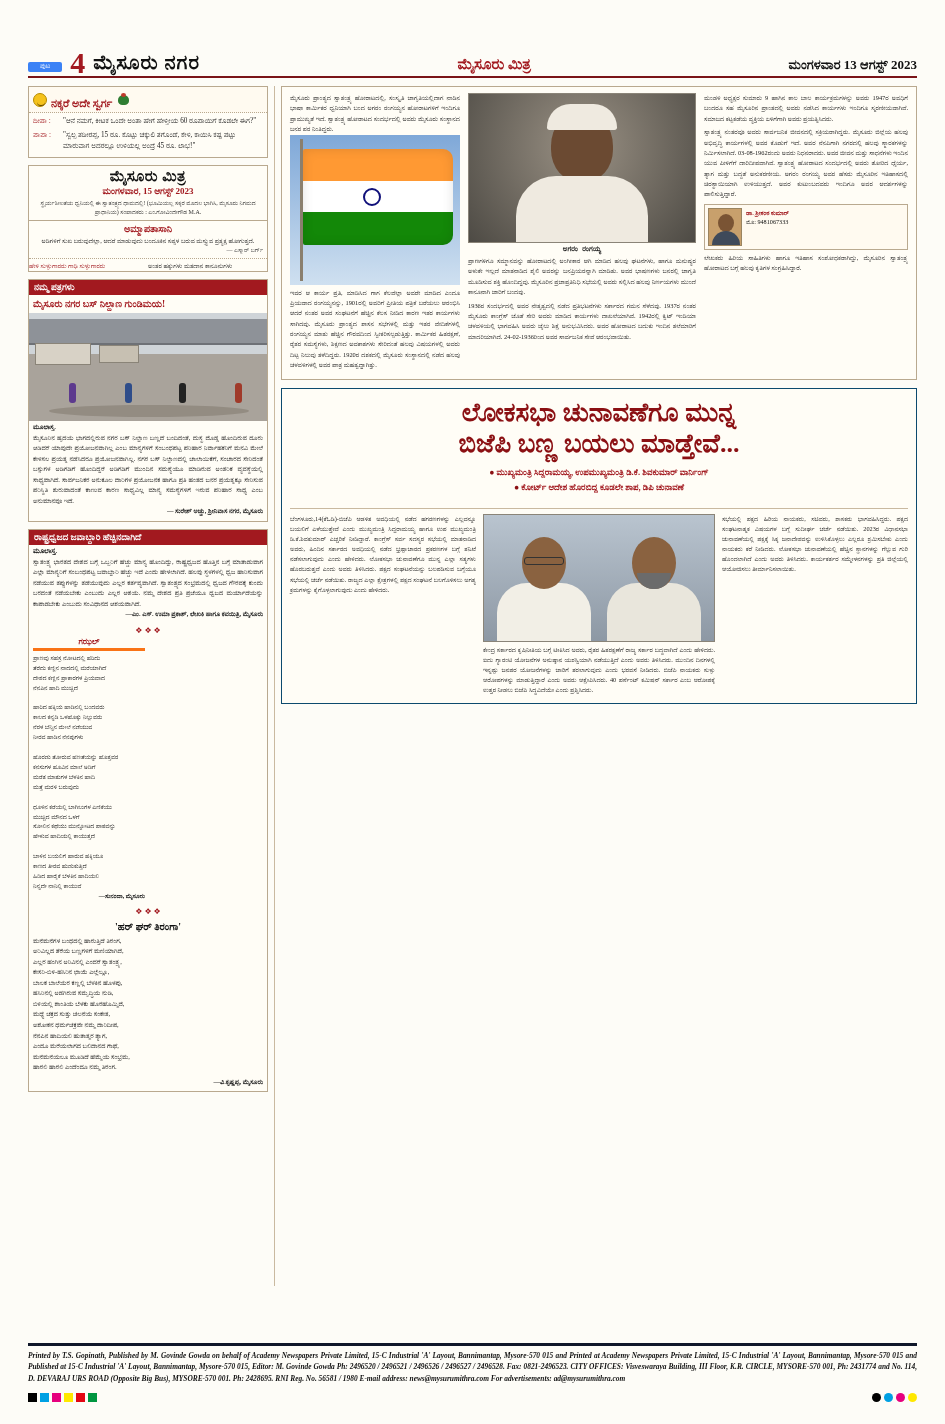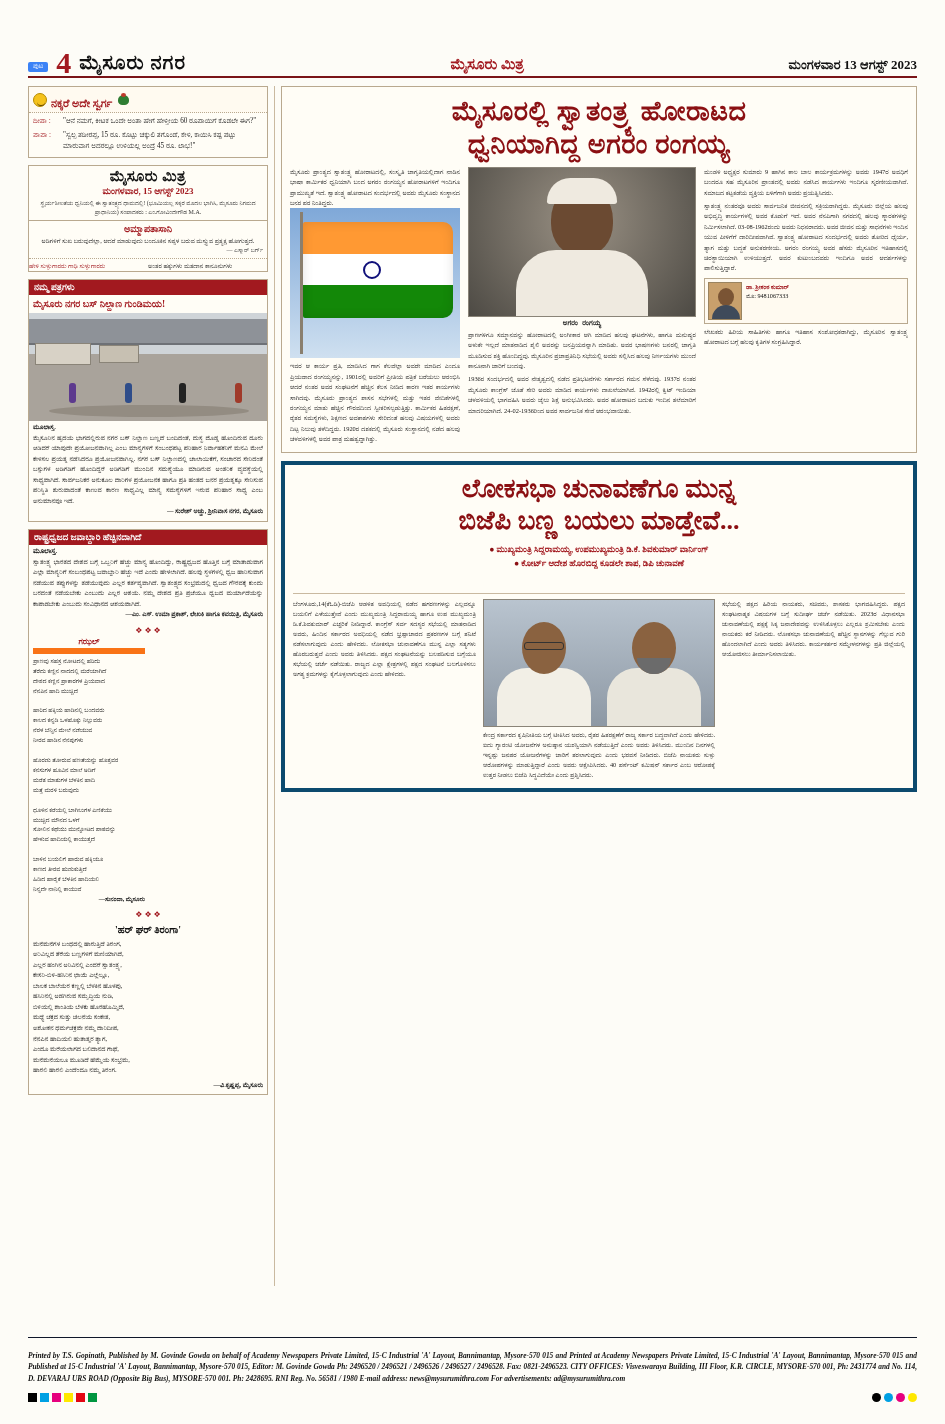--- a/index.html
+++ b/index.html
@@ -12,21 +12,21 @@
   }
 
   
   .masthead {
     position:absolute; left:28px; top:42px; width:889px; height:36px;
     display:flex; align-items:flex-end; justify-content:space-between;
     border-bottom:2px solid #7a1418;
   }
   .mh-left { display:flex; align-items:flex-end; gap:8px; }
   .pagebadge {
-    background:#3b82f6; color:#fff; font-size:7px; padding:1px 5px;
+    background:#3b82f6; color:#fff; font-size:7px; padding:1px 12px;
     border-radius:2px; line-height:1.1; margin-bottom:4px;
   }
   .pagenum { color:#a2191f; font-size:30px; font-weight:bold; line-height:0.9; }
   .sectiontitle { color:#111; font-size:20px; font-weight:bold; letter-spacing:1px; margin-bottom:2px;}
   .mh-mid { color:#a2191f; font-size:15px; font-weight:bold; margin-bottom:3px; }
   .mh-right { color:#111; font-size:13px; font-weight:bold; margin-bottom:3px; }
 
   
   .col-left { position:absolute; left:28px; top:86px; width:240px; }
   .col-main { position:absolute; left:281px; top:86px; width:636px; }
@@ -77,21 +77,21 @@
   .ph-bus .puddle{position:absolute;bottom:4px;left:20px;width:200px;height:12px;background:#8d867c;border-radius:50%;opacity:.8;}
 
   .cap { font-size:6.6px; font-weight:bold; color:#111; padding:2px 4px 0; }
   .bodytxt { font-size:6.5px; line-height:1.62; text-align:justify; color:#1a1a1a; padding:2px 4px 4px; }
   .bodytxt .sig { display:block; text-align:right; font-weight:bold; }
   .art-h { font-size:7px; font-weight:bold; color:#111; padding:2px 4px 0;}
   .divider-dots { text-align:center; color:#a2191f; font-size:8px; padding:2px 0; }
 
   .twocols { display:flex; gap:6px; padding:0 4px 4px; }
   .twocols > div { flex:1; }
-  .subttl { text-align:center; font-size:8px; font-weight:bold; color:#a2191f; border-bottom:6px solid #f97316; margin:0 0 2px; padding-bottom:1px;}
+  .subttl { text-align:center; font-size:8px; font-weight:bold; color:#a2191f; border-bottom:3px solid #f97316; margin:0 0 2px; padding-bottom:1px;}
   .tiny { font-size:6.2px; line-height:1.6; text-align:justify; color:#1a1a1a;}
 
   .har { text-align:center; font-size:10px; font-weight:bold; color:#111; padding:3px 0 1px; }
 
   
   .lead-wrap { border:1px solid #b9a98f; padding:6px 8px 8px; background:#fffdf6; }
   .lead-h1 {
     text-align:center; color:#8b1013; font-weight:bold; font-size:27px;
     line-height:1.22; letter-spacing:.5px; padding:2px 0 6px;
   }
@@ -120,41 +120,41 @@
 
   
   .author { border:1px solid #b9a98f; display:flex; gap:4px; padding:3px; margin:4px 0 3px; background:#fffaf0;}
   .author .pp { width:34px; height:38px; background:#c8a06c; position:relative; flex:none; border:1px solid #9a8460;}
   .author .pp:before{content:"";position:absolute;left:9px;top:5px;width:16px;height:18px;border-radius:50%;background:#7a5434;}
   .author .pp:after{content:"";position:absolute;left:3px;bottom:0;width:28px;height:14px;border-radius:14px 14px 0 0;background:#3f4a5a;}
   .author .meta { font-size:6.2px; line-height:1.55; color:#111; }
   .author .nm { color:#a2191f; font-weight:bold; }
 
   
-  .s2-wrap { margin-top:8px; border:4px solid #0c4a6e; padding:6px 8px 8px; background:#fffdf6;}
+  .s2-wrap { margin-top:8px; border:1px solid #0c4a6e; padding:6px 8px 8px; background:#fffdf6;}
   .s2-h1 { text-align:center; color:#8b1013; font-weight:bold; font-size:26px; line-height:1.22; padding:2px 0 5px;}
-  .bullets { text-align:center; font-size:8.6px; font-weight:bold; color:#a2191f; line-height:1.7; padding-bottom:22px; border-bottom:1px solid #c9b9a0;}
+  .bullets { text-align:center; font-size:8.6px; font-weight:bold; color:#a2191f; line-height:1.7; padding-bottom:14px; border-bottom:1px solid #c9b9a0;}
   .bullets span.b { color:#8b1013; }
   .s2-grid { display:flex; gap:7px; padding-top:5px; }
   .s2-c { flex:1; font-size:6.3px; line-height:1.6; text-align:justify; color:#1a1a1a;}
   .s2-c.mid { flex:0 0 232px; }
   .ph-two { height:128px; background:#d8d2c6; position:relative; overflow:hidden; border:1px solid #8a8478; margin:0 0 3px;}
   .ph-two .bgg{position:absolute;inset:0;background:linear-gradient(#b9c4cf,#8d98a4);}
   .ph-two .m1,.ph-two .m2{position:absolute;bottom:0;width:96px;height:112px;}
   .ph-two .m1{left:12px;} .ph-two .m2{right:12px;}
   .ph-two .m1 .hd,.ph-two .m2 .hd{position:absolute;left:50%;transform:translateX(-50%);top:8px;width:44px;height:52px;border-radius:50%;background:#8a6240;}
   .ph-two .m1 .sh{position:absolute;left:50%;transform:translateX(-50%);bottom:0;width:94px;height:58px;border-radius:30px 30px 0 0;background:#f2efe6;}
   .ph-two .m2 .sh{position:absolute;left:50%;transform:translateX(-50%);bottom:0;width:94px;height:58px;border-radius:30px 30px 0 0;background:#e9e6dc;}
   .ph-two .m1 .gl{position:absolute;left:50%;transform:translateX(-50%);top:28px;width:40px;height:8px;border:1px solid #333;border-radius:3px;}
   .ph-two .m2 .bd{position:absolute;left:50%;transform:translateX(-50%);top:44px;width:34px;height:16px;border-radius:0 0 18px 18px;background:#6b6b6b;}
 
   
   .footer {
     position:absolute; left:28px; right:28px; bottom:40px;
-    border-top:1px solid #0f172a; padding-top:12px;
+    border-top:3px solid #0f172a; padding-top:4px;
     font-size:7.4px; line-height:1.55; font-weight:bold; font-style:italic; color:#111;
     text-align:justify;
   }
   .colorbar { position:absolute; left:28px; bottom:22px; display:flex; gap:3px; }
   .colorbar i { width:9px; height:9px; display:block; }
   .colorbar2 { position:absolute; right:28px; bottom:22px; display:flex; gap:3px; }
   .colorbar2 i { width:9px; height:9px; display:block; border-radius:50%; }
 </style>
 </head>
 <body>
@@ -287,24 +287,20 @@
 ಮನೆಮನೆಯಲೂ ಮೂಡಿದೆ ಹೆಮ್ಮೆಯ ಸಂಭ್ರಮ,
 ಹಾರಲಿ ಹಾರಲಿ ಎಂದೆಂದೂ ನಮ್ಮ ತಿರಂಗ.</div>
       <div class="bodytxt" style="text-align:right;font-weight:bold;padding-top:0">—ವಿ.ಕೃಷ್ಣಪ್ಪ, ಮೈಸೂರು</div>
     </div>
 
   </div>
 
   <div class="col-main">
 
     <div class="lead-wrap">
-      <div class="lead-h1">
-        <div>ಮೈಸೂರಲ್ಲಿ ಸ್ವಾತಂತ್ರ್ಯ ಹೋರಾಟದ</div>
-        <div>ಧ್ವನಿಯಾಗಿದ್ದ ಅಗರಂ ರಂಗಯ್ಯ</div>
-      </div>
 
       <div class="lead-grid">
 
         <div class="lead-c c1">
           <div class="leadtxt">ಮೈಸೂರು ಪ್ರಾಂತ್ಯದ ಸ್ವಾತಂತ್ರ್ಯ ಹೋರಾಟದಲ್ಲಿ, ಸಂಸ್ಕೃತಿ ಜಾಗೃತಿಯಲ್ಲಿದಾಗ ನಾಡಿನ ಭಾಷಾ ಕಾರ್ಮಿಕರ ಧ್ವನಿಯಾಗಿ ಬಂದ ಅಗರಂ ರಂಗಯ್ಯನ ಹೋರಾಟಗಳಿಗೆ ಇಂದಿಗೂ ಪ್ರಾಮುಖ್ಯತೆ ಇದೆ. ಸ್ವಾತಂತ್ರ್ಯ ಹೋರಾಟದ ಸಂದರ್ಭದಲ್ಲಿ ಅವರು ಮೈಸೂರು ಸಂಸ್ಥಾನದ ಜನರ ಪರ ನಿಂತಿದ್ದರು.</div>
           <div class="ph-flag">
             <span class="pole"></span>
             <span class="f"></span>
             <span class="chakra"></span>
           </div>

